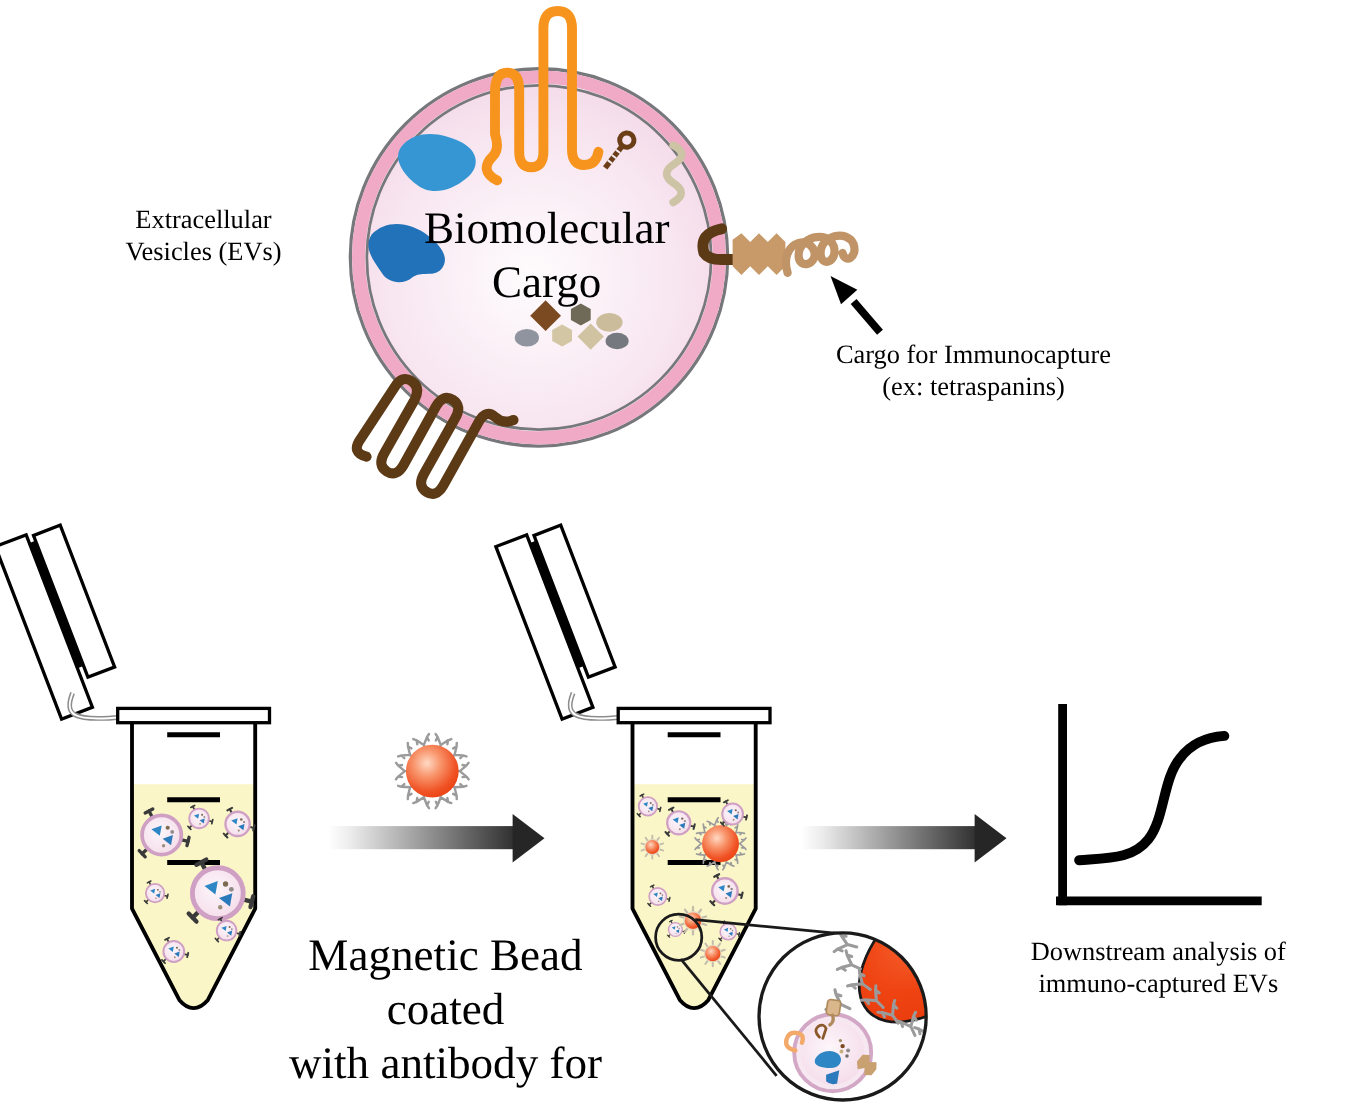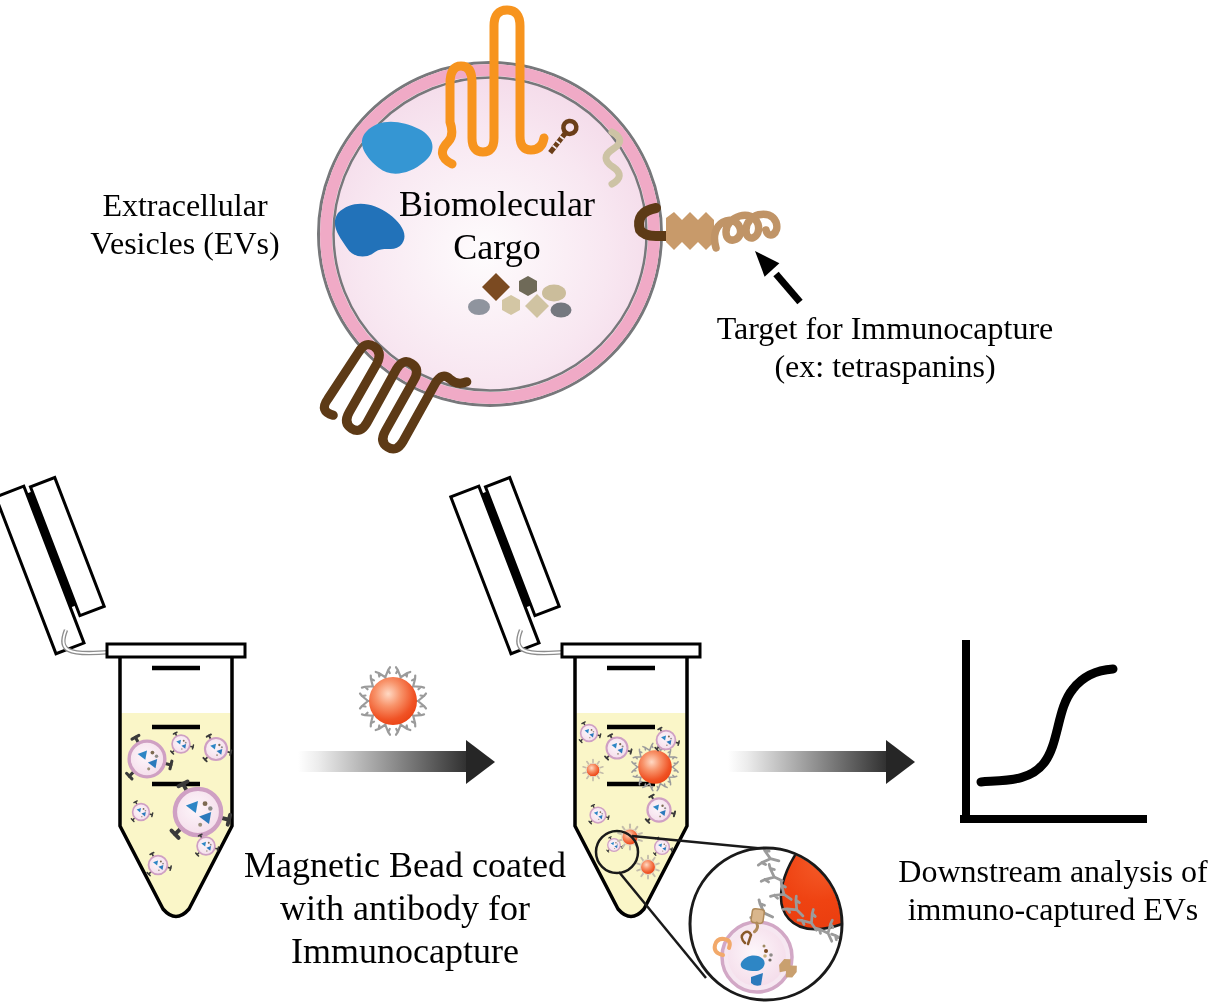--- a/index.html
+++ b/index.html
@@ -1,22 +1,22 @@
 <!DOCTYPE html>
 <html><head>
 <meta charset="utf-8">
 <style>
   html,body{margin:0;padding:0;background:#ffffff;}
   .canvas{position:relative;width:1228px;height:1002px;background:#ffffff;overflow:hidden;
           font-family:"Liberation Serif","DejaVu Serif",serif;}
   .art{position:absolute;left:0;top:0;}
   .label{position:absolute;color:#000;text-align:center;white-space:pre-line;line-height:1.2;
          font-family:"Liberation Serif","DejaVu Serif",serif;}
-  .f30{font-size:32px;}
-  .f31{font-size:36px;}
+  .f30{font-size:24px;}
+  .f31{font-size:41px;}
 </style>
 </head>
 <body>
 
 <div class="canvas">
 <svg class="art" width="1228" height="1002" viewBox="0 0 1228 1002">
   <defs>
     <radialGradient id="evGrad" cx="48%" cy="56%" r="72%">
       <stop offset="0%" stop-color="#fefcfd"></stop>
       <stop offset="55%" stop-color="#f8e7f1"></stop>
@@ -258,21 +258,21 @@
     <circle cx="766" cy="924" r="76" fill="none" stroke="#1a1a1a" stroke-width="3"></circle>
   </g>
 </svg>
 
 <div class="label f30" style="left:30px;top:186px;width:310px;">Extracellular
 Vesicles (EVs)</div>
 
 <div class="label f31" style="left:347px;top:183px;width:300px;">Biomolecular
 Cargo</div>
 
-<div class="label f30" style="left:680px;top:309px;width:410px;">Target for Immunocapture
+<div class="label f30" style="left:680px;top:309px;width:410px;">Cargo for Immunocapture
 (ex: tetraspanins)</div>
 
 <div class="label f31" style="left:225px;top:844px;width:360px;">Magnetic Bead coated
 with antibody for
 Immunocapture</div>
 
 <div class="label f30" style="left:870px;top:852px;width:366px;">Downstream analysis of
 immuno-captured EVs</div>
 </div>
 

